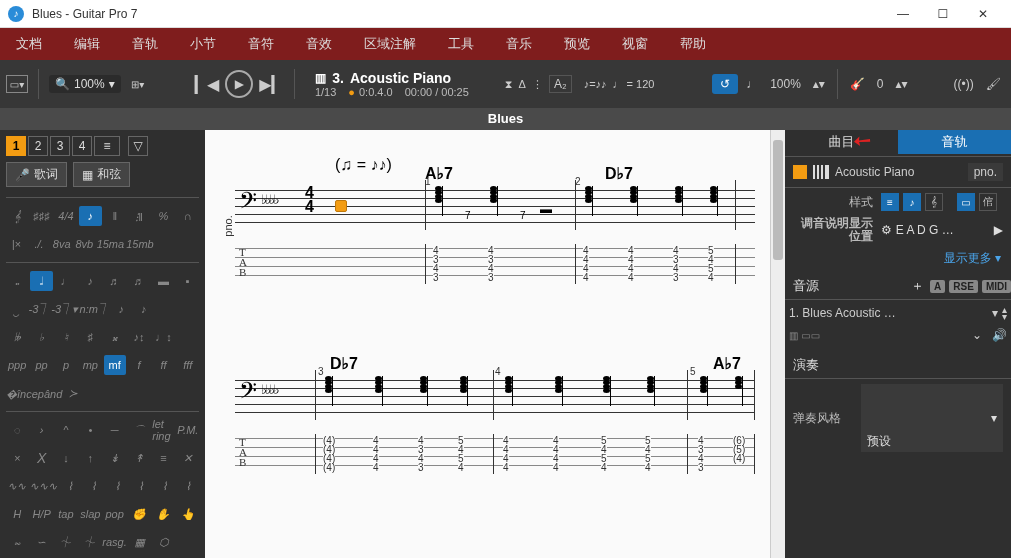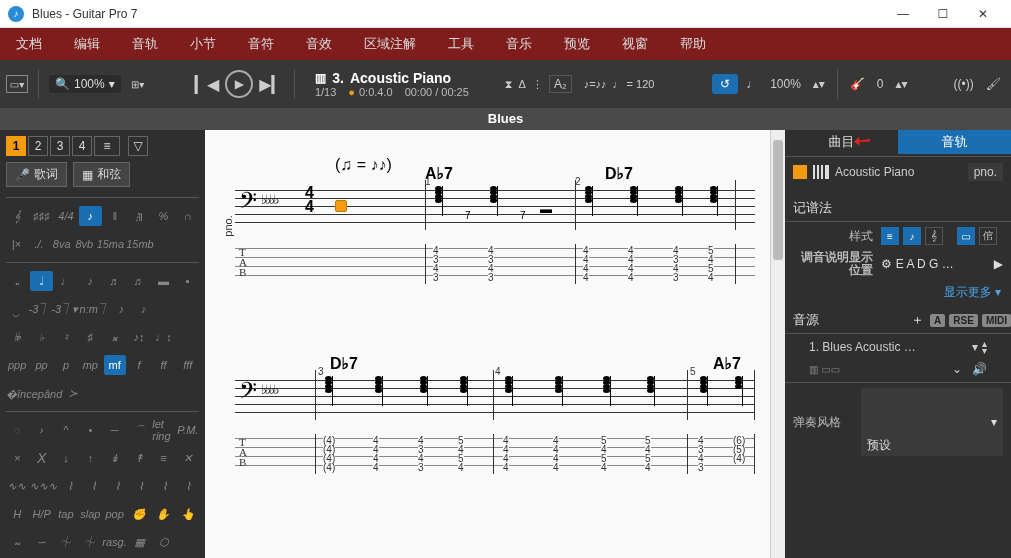--- a/index.html
+++ b/index.html
@@ -85,21 +85,21 @@
 .track-row { display:flex; align-items:center; gap:6px; padding:4px 8px;}
 .track-color { width:14px; height:14px; background:#f39c12;}
 .track-keys { width:16px; height:14px; background:#ddd; display:flex;}
 .track-keys span{width:2px; background:#333; margin-left:2px;}
 .rp-field { display:flex; align-items:center; padding:3px 8px; gap:8px;}
 .rp-label { color:#bbb; font-size:12px; width:80px; text-align:right;}
 .rp-val { flex:1; color:#ddd; font-size:12px; display:flex; align-items:center; gap:4px;}
 .style-btn { width:18px; height:18px; border:1px solid #555; display:flex; align-items:center; justify-content:center; font-size:10px; color:#ccc;}
 .style-btn.active { background:#1a6fb3; color:#fff; border-color:#1a6fb3;}
 .show-more { text-align:right; padding:4px 10px; color:#4aa3e8; font-size:12px;}
-.sound-row { display:flex; align-items:center; gap:4px; padding:4px 24px;}
+.sound-row { display:flex; align-items:center; gap:4px; padding:4px 4px;}
 .badge { background:#888; color:#222; font-size:10px; padding:1px 4px; border-radius:2px; font-weight:bold;}
 .arrow-annot { position:absolute; color:#d22; font-size:22px; transform:rotate(130deg); pointer-events:none;}
 </style>
 </head>
 <body>
 
 <div class="titlebar">
   <div class="app-icon">♪</div>
   <div class="title-text">Blues - Guitar Pro 7</div>
   <div class="win-btns">
@@ -561,21 +561,20 @@
       <div class="track-color"></div>
       <div class="track-keys">
           <span></span>
           <span></span>
           <span></span>
         </div>
       <span style="flex:1;">Acoustic Piano</span>
       <span style="background:#3a3a3a; padding:2px 6px;">pno.</span>
     </div>
 
-    <div class="rp-heading" style="padding-left:8px; margin-top:14px;">记谱法</div>
     <div class="rp-divider"></div>
     <div class="arrow-annot" style="right:140px; top:128px;">➘</div>
     <div class="rp-field">
       <div class="rp-label">样式</div>
       <div class="rp-val">
         <div class="style-btn active">≡</div>
         <div class="style-btn active">♪</div>
         <div class="style-btn">𝄞</div>
         <div style="width:6px"></div>
         <div class="style-btn active">▭</div>
@@ -605,20 +604,21 @@
       <span>▾</span>
       <span style="font-size:10px; line-height:0.7;">▴<br>▾</span>
     </div>
     <div class="sound-row">
       <span style="font-size:10px; color:#888;">▥ ▭▭</span>
       <span style="flex:1"></span>
       <span>⌄</span>
       <span style="margin-left:6px;">🔊</span>
     </div>
 
+    <div class="rp-heading" style="padding-left:8px; margin-top:10px;">演奏</div>
     <div class="rp-divider"></div>
     <div class="rp-field">
       <div class="rp-label" style="width:60px; text-align:left;">弹奏风格</div>
       <div class="rp-val" style="background:#3a3a3a; padding:2px 6px;">
         <span style="flex:1;margin-top:47px;">预设</span>
         <span>▾</span>
       </div>
     </div>
   </div>
 </div>

